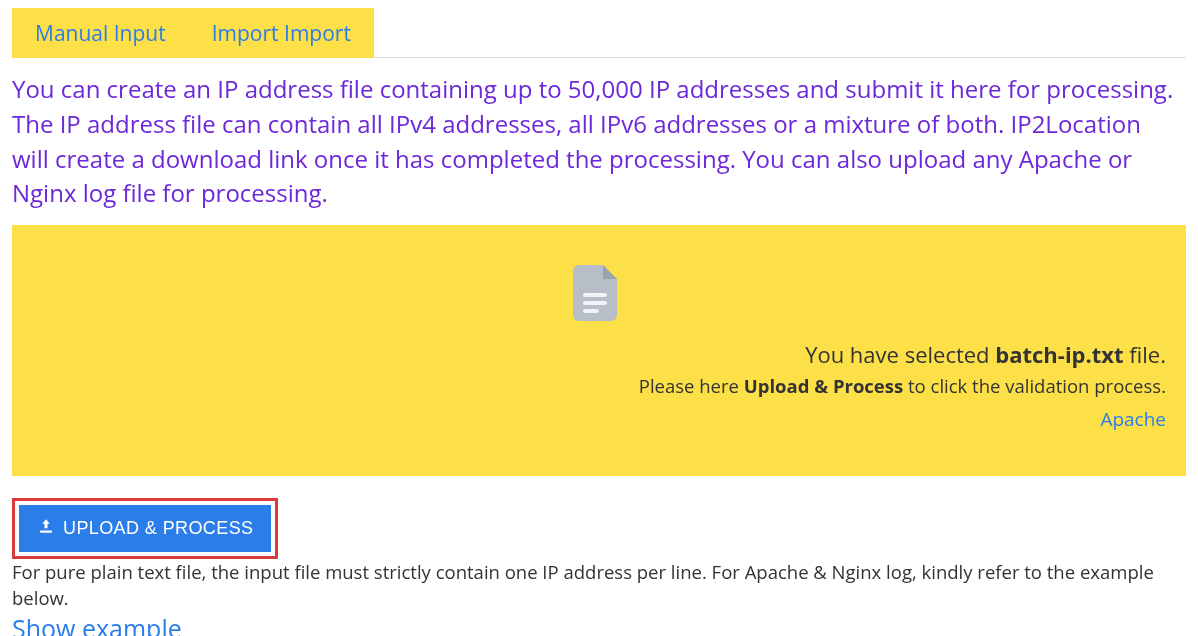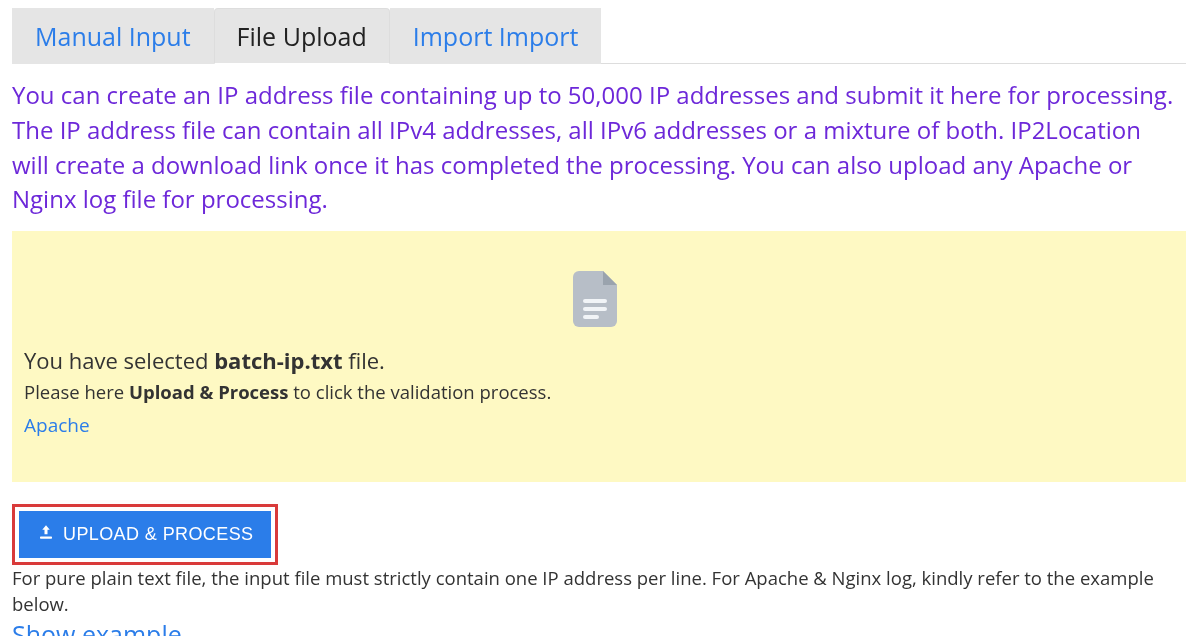--- a/index.html
+++ b/index.html
@@ -12,43 +12,43 @@
     background: #fff;
     width: 1198px;
   }
   .tabs {
     display: flex;
     border-bottom: 1px solid #ddd;
     margin-bottom: 14px;
   }
   .tab {
     padding: 10px 22px;
-    font-size: 25px;
+    font-size: 21px;
     color: #2b7de9;
     cursor: pointer;
     border: 1px solid transparent;
-    background: #e5e5e5;
+    background: #fde047;
     margin-bottom: -1px;
   }
   .tab.active {
     color: #222;
     border: 1px solid #ddd;
     border-bottom-color: #fff;
     border-radius: 4px 4px 0 0;
   }
   .intro {
     font-size: 24px;
     line-height: 1.45;
     color: #6d28d9;
     margin: 0 4px 14px 0;
   }
   .dropzone {
-    background: #fef9c3;
+    background: #fde047;
     padding: 40px 20px 44px 12px;
-    text-align: left;
+    text-align: right;
   }
   .file-icon {
     width: 44px;
     height: 56px;
     margin: 0 auto 18px auto;
   }
   .selected-line {
     font-size: 22px;
     color: #333;
     margin-bottom: 4px;
@@ -101,21 +101,20 @@
     font-size: 25px;
   }
 </style>
 </head>
 <body>
 
 
 
 <div class="tabs">
   <div class="tab">Manual Input</div>
-  <div class="tab active">File Upload</div>
   <div class="tab">Import Import</div>
 </div>
 
 <p class="intro">You can create an IP address file containing up to 50,000 IP addresses and submit it here for processing. The IP address file can contain all IPv4 addresses, all IPv6 addresses or a mixture of both. IP2Location will create a download link once it has completed the processing. You can also upload any Apache or Nginx log file for processing.</p>
 
 <div class="dropzone">
   <div class="file-icon">
     <svg viewBox="0 0 44 56">
       <path fill="#b7bec7" d="M6 0 h24 l14 14 v36 a6 6 0 0 1 -6 6 H6 a6 6 0 0 1 -6 -6 V6 a6 6 0 0 1 6 -6 z"></path>
       <path fill="#9aa3ad" d="M30 0 v14 h14 z"></path>

